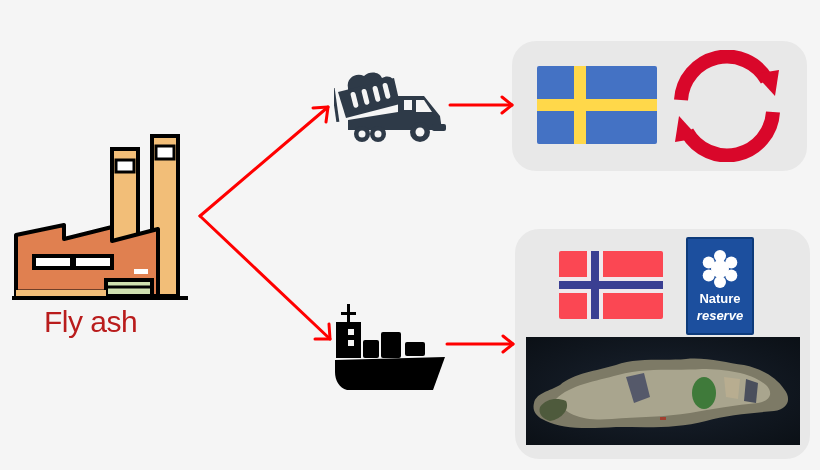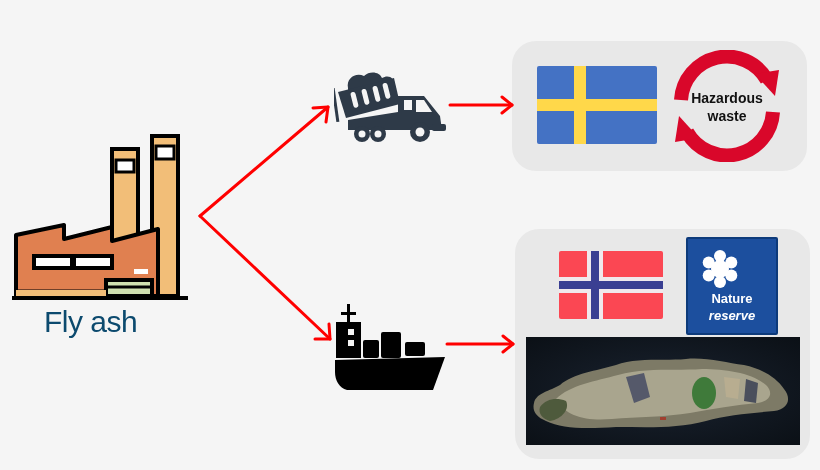--- a/index.html
+++ b/index.html
@@ -1,19 +1,19 @@
 <!DOCTYPE html>
 <html><head>
 <meta charset="utf-8">
 <style>
   html, body { margin:0; padding:0; }
   body { width:820px; height:470px; background:#f5f5f5; position:relative; overflow:hidden; font-family:"Liberation Sans", sans-serif; }
   .abs { position:absolute; }
   .panel { position:absolute; background:#e8e8e8; border-radius:24px; }
-  #label-flyash { left:44px; top:305px; font-size:30px; color:#0c4a6e; letter-spacing:-0.5px; }
+  #label-flyash { left:44px; top:305px; font-size:30px; color:#b91c1c; letter-spacing:-0.5px; }
   .hz-text { position:absolute; left:0; width:100%; text-align:center; font-weight:bold; color:#111; font-size:14px; line-height:16px; }
   .sign-text { position:absolute; left:0; width:100%; text-align:center; color:#fff; font-weight:bold; font-size:13px; line-height:15px; }
 </style>
 </head>
 <body>
 
 <div class="panel" style="left:512px; top:41px; width:295px; height:130px;"></div>
 <div class="panel" style="left:515px; top:229px; width:295px; height:230px;"></div>
 
 <svg class="abs" style="left:0; top:0;" width="820" height="470" viewBox="0 0 820 470">
@@ -96,33 +96,31 @@
 
 <div class="abs" style="left:671px; top:50px; width:112px; height:112px;">
   <svg class="abs" style="left:0; top:0;" width="112" height="112" viewBox="0 0 112 112">
     <g fill="none" stroke="#d9072a" stroke-width="14">
       <path d="M10,50 A46,46 0 0 1 96,30"></path>
       <path d="M102,62 A46,46 0 0 1 16,82"></path>
     </g>
     <polygon points="84,24 108,20 104,46" fill="#d9072a"></polygon>
     <polygon points="28,88 4,92 8,66" fill="#d9072a"></polygon>
   </svg>
-  <div class="hz-text" style="top:40px;">Hazardous</div>
-  <div class="hz-text" style="top:58px;">waste</div>
 </div>
 
 <svg class="abs" style="left:559px; top:251px;" width="104" height="68" viewBox="0 0 104 68">
   <rect width="104" height="68" rx="2" fill="#fb4753"></rect>
   <rect x="28" y="0" width="16" height="68" fill="#f0e8ec"></rect>
   <rect x="0" y="26" width="104" height="16" fill="#f0e8ec"></rect>
   <rect x="32" y="0" width="8" height="68" fill="#3a3f92"></rect>
   <rect x="0" y="30" width="104" height="8" fill="#3a3f92"></rect>
 </svg>
 
-<div class="abs" style="left:686px; top:237px; width:64px; height:94px; background:#1c4f9e; border:2px solid #0d3a7a; border-radius:2px;padding-left:24px;">
+<div class="abs" style="left:686px; top:237px; width:64px; height:94px; background:#1c4f9e; border:2px solid #0d3a7a; border-radius:2px;">
   <svg class="abs" style="left:12px; top:10px;" width="40" height="40" viewBox="0 0 40 40">
     <g fill="#fff">
       <circle cx="20" cy="20" r="9"></circle>
       <circle cx="20" cy="7" r="6"></circle>
       <circle cx="20" cy="33" r="6"></circle>
       <circle cx="8.7" cy="13.5" r="6"></circle>
       <circle cx="31.3" cy="13.5" r="6"></circle>
       <circle cx="8.7" cy="26.5" r="6"></circle>
       <circle cx="31.3" cy="26.5" r="6"></circle>
     </g>

